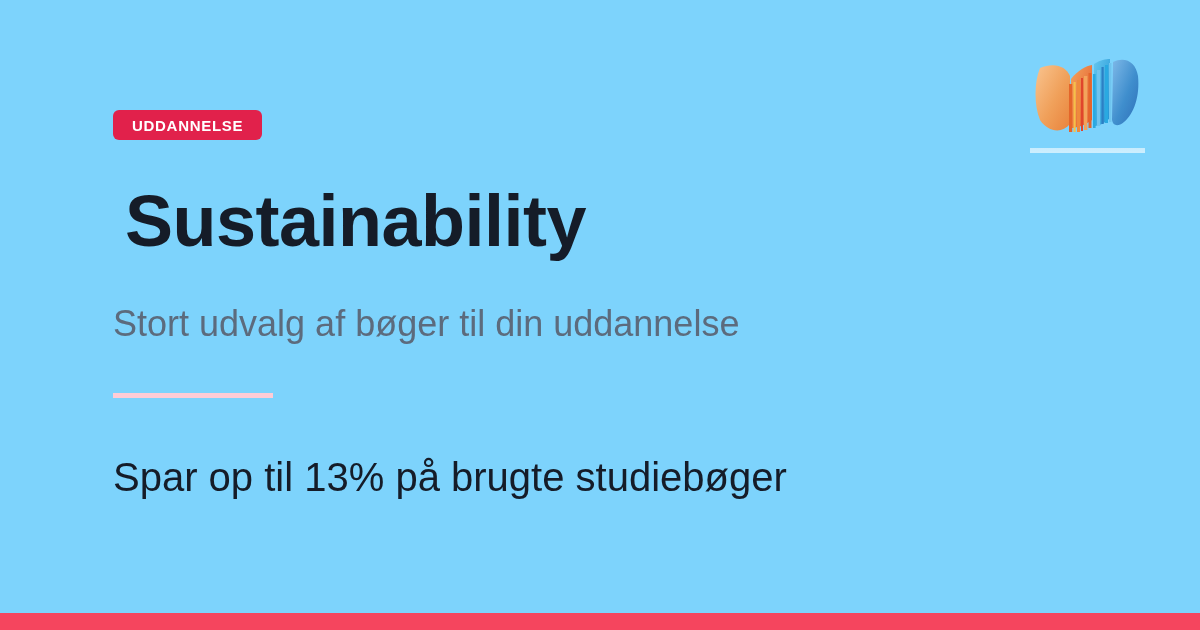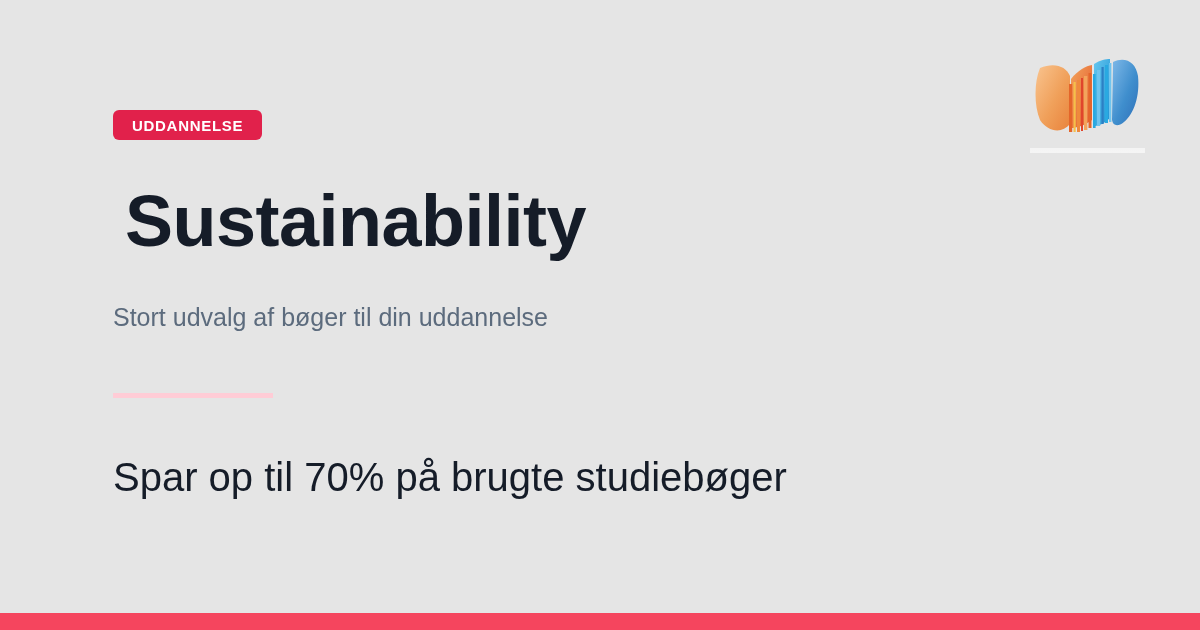--- a/index.html
+++ b/index.html
@@ -12,21 +12,21 @@
     background: #ffffff;
     font-family: "Liberation Sans", sans-serif;
     overflow: hidden;
     position: relative;
   }
 
   .banner {
     position: relative;
     width: 1200px;
     height: 630px;
-    background: #e5e5e5;
+    background: #7dd3fc;
   }
 
   
   .logo {
     position: absolute;
     left: 1030px;
     top: 48px;
     width: 115px;
     height: 105px;
   }
@@ -71,21 +71,21 @@
     line-height: 1.05;
     color: #151c28;
     white-space: nowrap;
   }
 
   .subtitle {
     position: absolute;
     top: 302px;
     left: 0;
     margin: 0;
-    font-size: 25px;
+    font-size: 36px;
     font-weight: normal;
     line-height: 1.2;
     color: #5c6b7d;
     white-space: nowrap;
   }
 
   .divider {
     position: absolute;
     top: 393px;
     left: 0;
@@ -200,17 +200,17 @@
   <div class="content">
 
     <div class="badge">UDDANNELSE</div>
 
     <h1 class="page-title">Sustainability</h1>
 
     <p class="subtitle">Stort udvalg af bøger til din uddannelse</p>
 
     <div class="divider"></div>
 
-    <p class="body-text">Spar op til 70% på brugte studiebøger</p>
+    <p class="body-text">Spar op til 13% på brugte studiebøger</p>
   </div>
 
   <div class="bottom-bar"></div>
 </div>
 
 </body></html>

